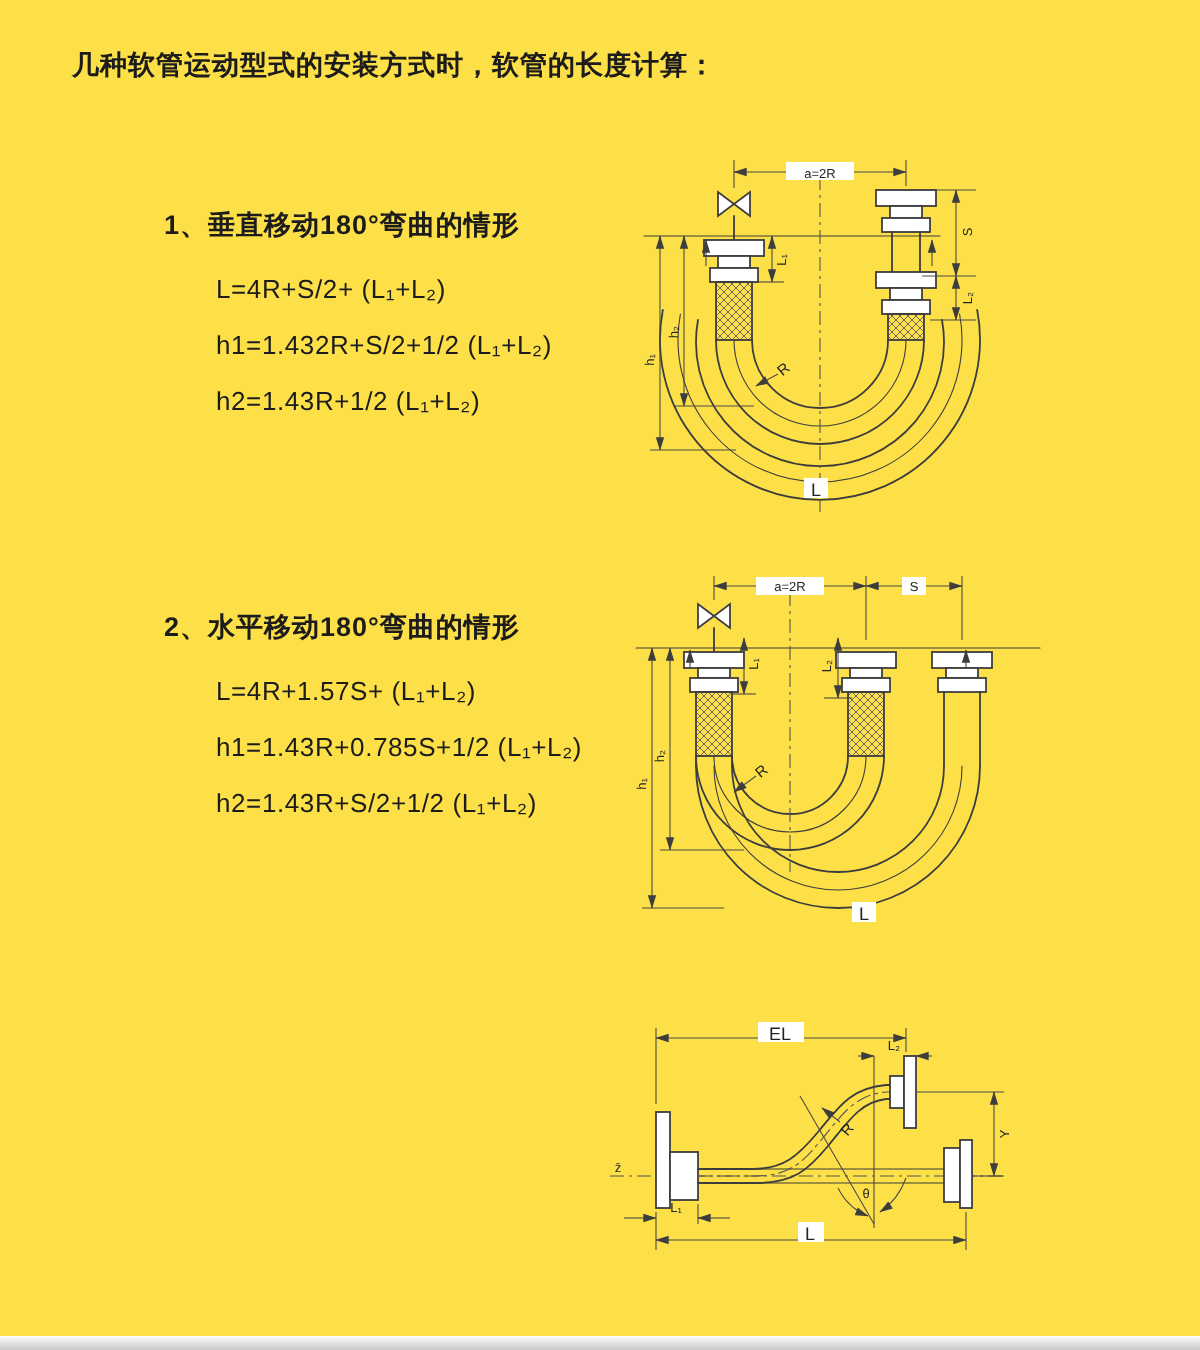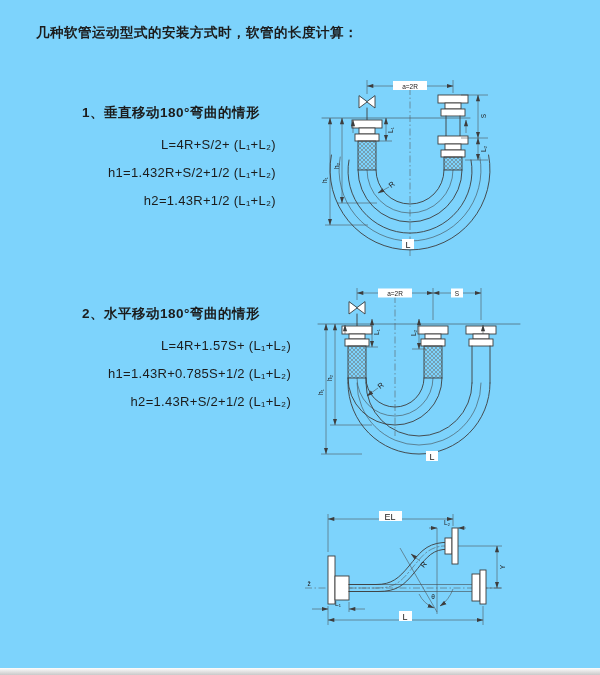--- a/index.html
+++ b/index.html
@@ -1,25 +1,25 @@
 <!DOCTYPE html>
 <html><head>
 <meta charset="utf-8">
 <style>
   html,body{margin:0;padding:0;background:#e9e9e9;}
-  .page{position:relative;width:600px;height:675px;background:#7dd3fc;overflow:hidden;
+  .page{position:relative;width:600px;height:675px;background:#fde047;overflow:hidden;
         font-family:"Liberation Sans","DejaVu Sans",sans-serif;color:#1c1c1c;}
   .title{position:absolute;left:36px;top:24px;font-size:13.5px;font-weight:bold;letter-spacing:0.5px;}
   .section{position:absolute;margin-left:36px;}
   .sec1{left:46px;top:104px;}
   .sec2{left:46px;top:305px;}
   .sec3{left:42px;top:517px;}
   .sec-heading{font-size:13.5px;font-weight:bold;letter-spacing:0.5px;}
   .formulas{margin:9px 0 0 26px;}
-  .formula{font-size:13px;line-height:28px;letter-spacing:0.3px;white-space:pre;text-align:right;}
+  .formula{font-size:13px;line-height:28px;letter-spacing:0.3px;white-space:pre;}
   .page-edge{position:absolute;left:0;bottom:0;width:600px;height:7px;
              background:linear-gradient(#fdfdfd,#c9c9c9);}
   svg{position:absolute;overflow:visible;}
   svg .draw{stroke:#3d3d3d;stroke-width:0.9;fill:none;stroke-linecap:round;}
   svg .thin{stroke-width:0.55;}
   svg .fit{fill:#ffffff;}
   svg .braid{fill:url(#braidp);}
   svg .dimg{stroke:#4a4a4a;stroke-width:0.55;fill:none;}
   svg .cl{stroke:#555;stroke-width:0.55;stroke-dasharray:7 2.5 1.5 2.5;fill:none;}
   svg text{fill:#222;stroke:none;font-family:"Liberation Sans","DejaVu Sans",sans-serif;}

